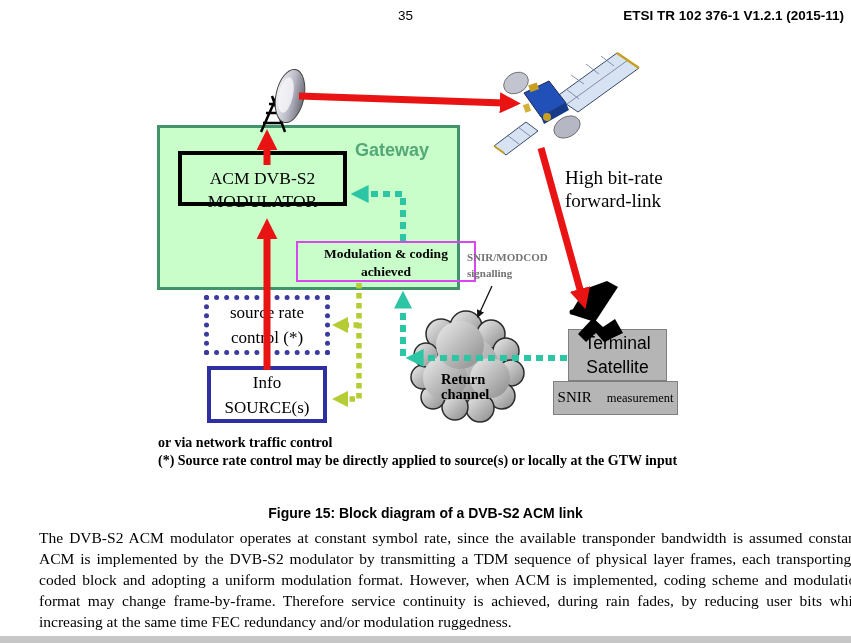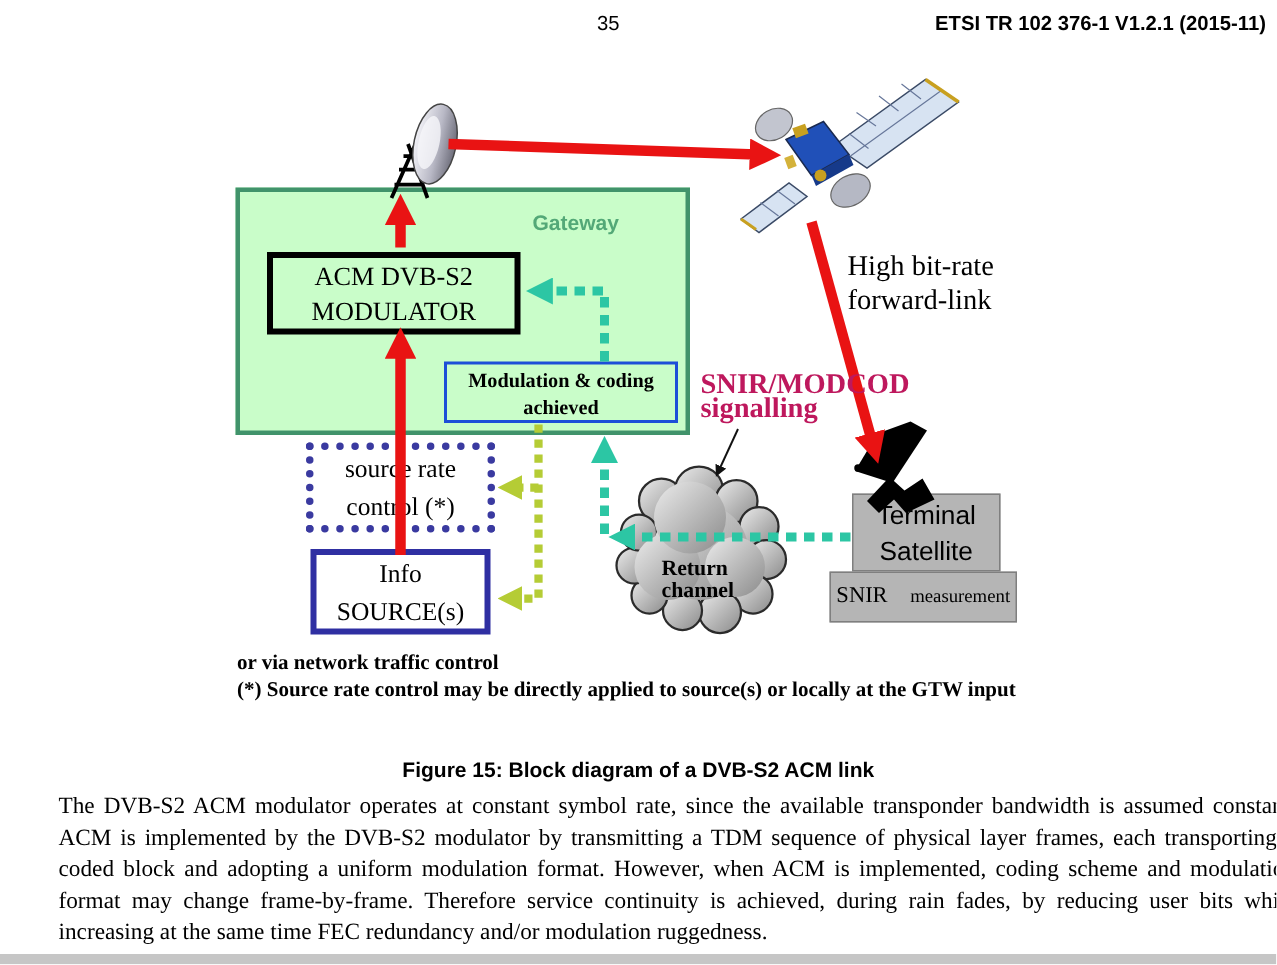--- a/index.html
+++ b/index.html
@@ -13,39 +13,39 @@
   .page-number{top:8px;left:398px;width:44px;text-align:left;font-weight:normal;font-size:13.5px;}
   .doc-ref{top:8px;right:7px;font-weight:bold;font-size:13.5px;margin-left:48px;}
 
   
   .gateway{left:157px;top:125px;width:297px;height:159px;background:#c9fdc9;border:3px solid #41936b;z-index:1;}
   .dbox{z-index:2;text-align:center;box-sizing:border-box;}
   svg.overlay{left:0;top:0;z-index:3;pointer-events:none;}
   .lbl{z-index:4;}
 
   
-  .acm-box{left:178px;top:168px;width:169px;height:55px;border:4px solid #000;
-           font-size:17.5px;line-height:23px;padding-top:1px;}
-  .mod-box{left:296px;top:241px;width:156px;height:41px;border:2px solid #1d4ed8;
+  .acm-box{left:178px;top:151px;width:169px;height:55px;border:4px solid #000;
+           font-size:17.5px;line-height:23px;padding-top:12px;}
+  .mod-box{left:296px;top:241px;width:180px;height:41px;border:2px solid #d946ef;
            font-weight:bold;font-size:13.5px;line-height:18px;padding-top:2px;}
   .src-box{left:204px;top:295px;width:126px;height:60px;border:5px dotted #3a3aa0;background:#fff;
            font-size:17px;line-height:25px;color:#000000;}
   .info-box{left:207px;top:366px;width:120px;height:57px;border:4px solid #2f2fa2;background:#fff;
            font-size:17px;line-height:25px;}
   .term-box{left:568px;top:329px;width:99px;height:52px;border:1px solid #7f7f7f;background:#b5b5b5;
            font-family:"Liberation Sans",sans-serif;font-size:17.5px;line-height:24px;padding-top:1px;}
   .snirm-box{left:553px;top:381px;width:125px;height:34px;border:1px solid #7f7f7f;background:#b5b5b5;
            font-size:15px;line-height:31px;}
   .snirm-box .small{font-size:12.5px;margin-left:15px;}
 
   
-  .gateway-label{left:355px;top:140px;font-weight:bold;font-size:14px;color:#53a877;
+  .gateway-label{left:355px;top:140px;font-weight:bold;font-size:18px;color:#53a877;
                  font-family:"Liberation Sans",sans-serif;}
   .hbr-label{left:565px;top:166px;font-size:19px;line-height:23px;}
-  .modcod-label{left:467px;top:249px;font-weight:bold;font-size:19px;line-height:16px;color:#be185d;}
+  .modcod-label{left:467px;top:249px;font-weight:bold;font-size:11px;line-height:16px;color:#737373;}
   .cloud-label{left:441px;top:372px;font-weight:bold;font-size:14.5px;line-height:15px;}
   .line{display:block;}
 
   
   .footnote{left:158px;top:434px;width:560px;font-weight:bold;font-size:14px;line-height:18px;}
   .caption{left:0;top:489px;width:851px;text-align:center;font-weight:bold;font-size:14px;margin-top:16px;}
   .body-text{left:13px;top:527px;width:825px;font-size:15.5px;line-height:21px;text-align:justify;margin-left:26px;}
   .bottom-strip{left:0;top:636px;width:851px;height:7px;background:#c6c6c6;}
 </style>
 </head>

